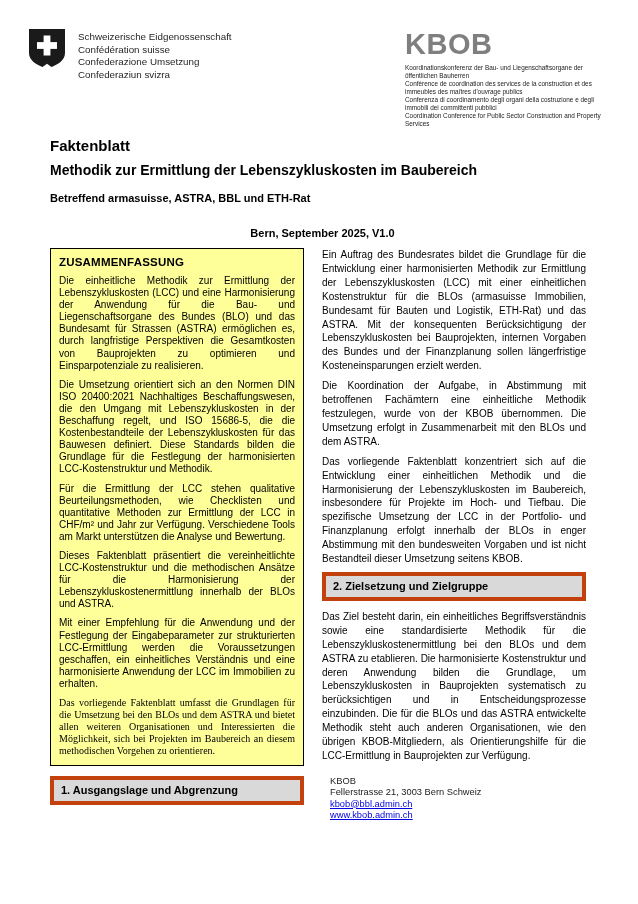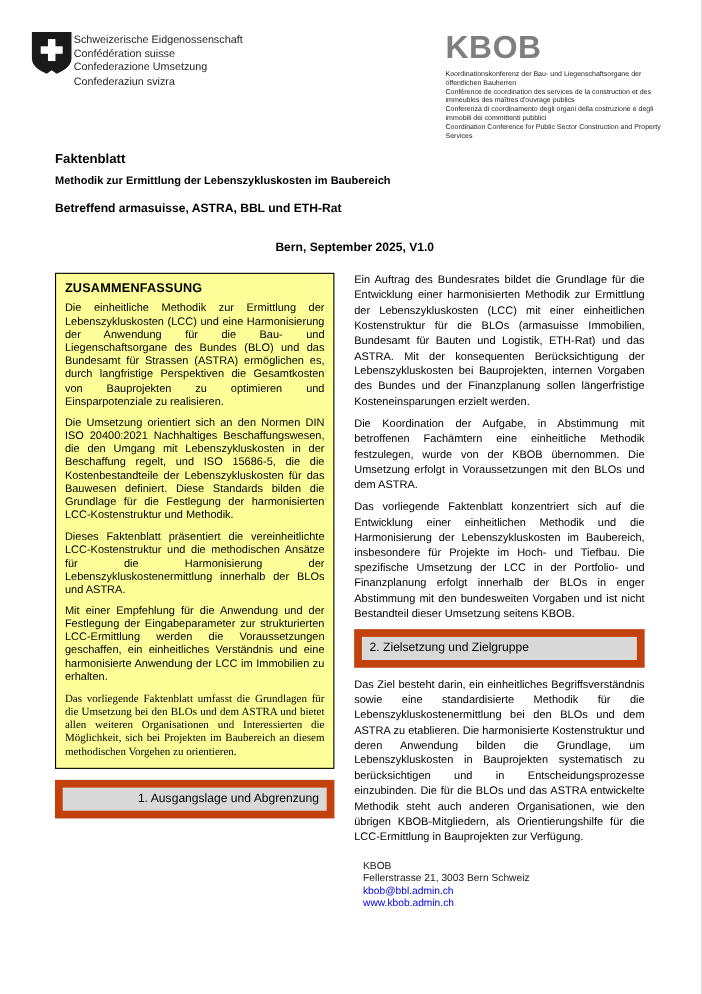--- a/index.html
+++ b/index.html
@@ -9,60 +9,60 @@
     width: 638px;
     height: 904px;
     margin: 0 auto;
     background: #ffffff;
     font-family: "Liberation Sans", "DejaVu Sans", sans-serif;
     color: #000;
     overflow: hidden;
   }
 
   
-  .fed-logo { position: absolute; top: 28px; left: 27px; display: flex; }
+  .fed-logo { position: absolute; top: 28px; left: 27px; display: flex; gap: 11px; }
   .fed-shield { width: 40px; height: 40px; flex: 0 0 auto; }
   .fed-lines { padding-top: 3px; font-size: 9.8px; line-height: 12.6px; color: #262626; }
 
   .kbob-logo { position: absolute; top: 30px; left: 405px; width: 205px; }
   .kbob-title { font-size: 29px; font-weight: bold; color: #7f7f7f; line-height: 1; letter-spacing: 0.5px; margin-bottom: 5px; }
   .kbob-sub div { font-size: 6.4px; line-height: 8px; color: #222; }
 
   
   .title-block { position: absolute; top: 137px; left: 50px; width: 545px; }
-  .doc-type  { font-size: 12px; font-weight: bold; margin-bottom: 8px; }
-  .doc-title { font-size: 10px; font-weight: bold; margin-bottom: 14px; }
+  .doc-type  { font-size: 15px; font-weight: bold; margin-bottom: 8px; }
+  .doc-title { font-size: 14px; font-weight: bold; margin-bottom: 14px; }
   .doc-subtitle { font-size: 11px; font-weight: bold; margin-bottom: 23px; }
   .doc-date { font-size: 11px; font-weight: bold; text-align: center; }
 
   
   .columns { position: absolute; top: 248px; left: 50px; width: 545px; display: flex; gap: 18px; }
   .col-left  { width: 254px; }
   .col-right { width: 264px; }
 
   .summary-box { border: 1px solid #000; background: #ffff99; padding: 7px 8px 8px; }
   .summary-heading { font-size: 11.5px; font-weight: bold; margin-bottom: 7px; letter-spacing: 0.2px; }
   .summary-box p { font-size: 10px; line-height: 12.1px; text-align: justify; margin-bottom: 7px; }
   .summary-box p:last-child { margin-bottom: 0; font-family: Liberation Serif, serif; }
 
   .section-header {
-    border: 7px solid #c2410c;
+    border: 4px solid #c2410c;
     background: #d9d9d9;
     padding: 4px 7px 5px;
     font-size: 11px;
-    font-weight: normal;
+    font-weight: bold;
   }
-  .col-left .section-header { margin-top: 10px; text-align: right; }
+  .col-left .section-header { margin-top: 10px; }
   .col-right .section-header { margin: 5px 0 9px; }
 
   .col-right p.body { font-size: 10px; line-height: 13.9px; text-align: justify; margin-bottom: 6px; }
 
   
   .footer { margin-top: 13px; padding-left: 8px; font-size: 9.3px; line-height: 11.4px; color: #222; }
-  .footer .link { color: #0000e0; cursor: pointer; display: inline-block; }
+  .footer .link { color: #0000e0; text-decoration: underline; cursor: pointer; display: inline-block; }
   .footer .line { display: block; }
 </style>
 </head>
 <body>
 
 <div class="page">
 
   <div class="fed-logo">
     <svg class="fed-shield" viewBox="0 0 40 40" aria-hidden="true">
       <path d="M2,1 H38 V25 C38,32.5 30.5,36.5 24.5,39 L20,35.8 L15.5,39 C9.5,36.5 2,32.5 2,25 Z" fill="#1a1a1a"></path>
@@ -94,30 +94,31 @@
     <div class="doc-date">Bern, September 2025, V1.0</div>
   </div>
 
   <div class="columns">
 
     <div class="col-left">
       <div class="summary-box">
         <div class="summary-heading">ZUSAMMENFASSUNG</div>
         <p>Die einheitliche Methodik zur Ermittlung der Lebenszykluskosten (LCC) und eine Harmonisierung der Anwendung für die Bau- und Liegenschaftsorgane des Bundes (BLO) und das Bundesamt für Strassen (ASTRA) ermöglichen es, durch langfristige Perspektiven die Gesamtkosten von Bauprojekten zu optimieren und Einsparpotenziale zu realisieren.</p>
         <p>Die Umsetzung orientiert sich an den Normen DIN ISO 20400:2021 Nachhaltiges Beschaffungswesen, die den Umgang mit Lebenszykluskosten in der Beschaffung regelt, und ISO 15686-5, die die Kostenbestandteile der Lebenszykluskosten für das Bauwesen definiert. Diese Standards bilden die Grundlage für die Festlegung der harmonisierten LCC-Kostenstruktur und Methodik.</p>
+        <p>Für die Ermittlung der LCC stehen qualitative Beurteilungsmethoden, wie Checklisten und quantitative Methoden zur Ermittlung der LCC in CHF/m² und Jahr zur Verfügung. Verschiedene Tools am Markt unterstützen die Analyse und Bewertung.</p>
         <p>Dieses Faktenblatt präsentiert die vereinheitlichte LCC-Kostenstruktur und die methodischen Ansätze für die Harmonisierung der Lebenszykluskostenermittlung innerhalb der BLOs und ASTRA.</p>
         <p>Mit einer Empfehlung für die Anwendung und der Festlegung der Eingabeparameter zur strukturierten LCC-Ermittlung werden die Voraussetzungen geschaffen, ein einheitliches Verständnis und eine harmonisierte Anwendung der LCC im Immobilien zu erhalten.</p>
         <p>Das vorliegende Faktenblatt umfasst die Grundlagen für die Umsetzung bei den BLOs und dem ASTRA und bietet allen weiteren Organisationen und Interessierten die Möglichkeit, sich bei Projekten im Baubereich an diesem methodischen Vorgehen zu orientieren.</p>
       </div>
       <div class="section-header">1. Ausgangslage und Abgrenzung</div>
     </div>
 
     <div class="col-right">
       <p class="body">Ein Auftrag des Bundesrates bildet die Grundlage für die Entwicklung einer harmonisierten Methodik zur Ermittlung der Lebenszykluskosten (LCC) mit einer einheitlichen Kostenstruktur für die BLOs (armasuisse Immobilien, Bundesamt für Bauten und Logistik, ETH-Rat) und das ASTRA. Mit der konsequenten Berücksichtigung der Lebenszykluskosten bei Bauprojekten, internen Vorgaben des Bundes und der Finanzplanung sollen längerfristige Kosteneinsparungen erzielt werden.</p>
-      <p class="body">Die Koordination der Aufgabe, in Abstimmung mit betroffenen Fachämtern eine einheitliche Methodik festzulegen, wurde von der KBOB übernommen. Die Umsetzung erfolgt in Voraussetzungen mit den BLOs und dem ASTRA.</p>
+      <p class="body">Die Koordination der Aufgabe, in Abstimmung mit betroffenen Fachämtern eine einheitliche Methodik festzulegen, wurde von der KBOB übernommen. Die Umsetzung erfolgt in Zusammenarbeit mit den BLOs und dem ASTRA.</p>
       <p class="body">Das vorliegende Faktenblatt konzentriert sich auf die Entwicklung einer einheitlichen Methodik und die Harmonisierung der Lebenszykluskosten im Baubereich, insbesondere für Projekte im Hoch- und Tiefbau. Die spezifische Umsetzung der LCC in der Portfolio- und Finanzplanung erfolgt innerhalb der BLOs in enger Abstimmung mit den bundesweiten Vorgaben und ist nicht Bestandteil dieser Umsetzung seitens KBOB.</p>
 
       <div class="section-header">2. Zielsetzung und Zielgruppe</div>
 
       <p class="body">Das Ziel besteht darin, ein einheitliches Begriffsverständnis sowie eine standardisierte Methodik für die Lebenszykluskostenermittlung bei den BLOs und dem ASTRA zu etablieren. Die harmonisierte Kostenstruktur und deren Anwendung bilden die Grundlage, um Lebenszykluskosten in Bauprojekten systematisch zu berücksichtigen und in Entscheidungsprozesse einzubinden. Die für die BLOs und das ASTRA entwickelte Methodik steht auch anderen Organisationen, wie den übrigen KBOB-Mitgliedern, als Orientierungshilfe für die LCC-Ermittlung in Bauprojekten zur Verfügung.</p>
 
       <div class="footer">
         <span class="line">KBOB</span>
         <span class="line">Fellerstrasse 21, 3003 Bern Schweiz</span>
         <span class="line"><a class="link">kbob@bbl.admin.ch</a></span>

